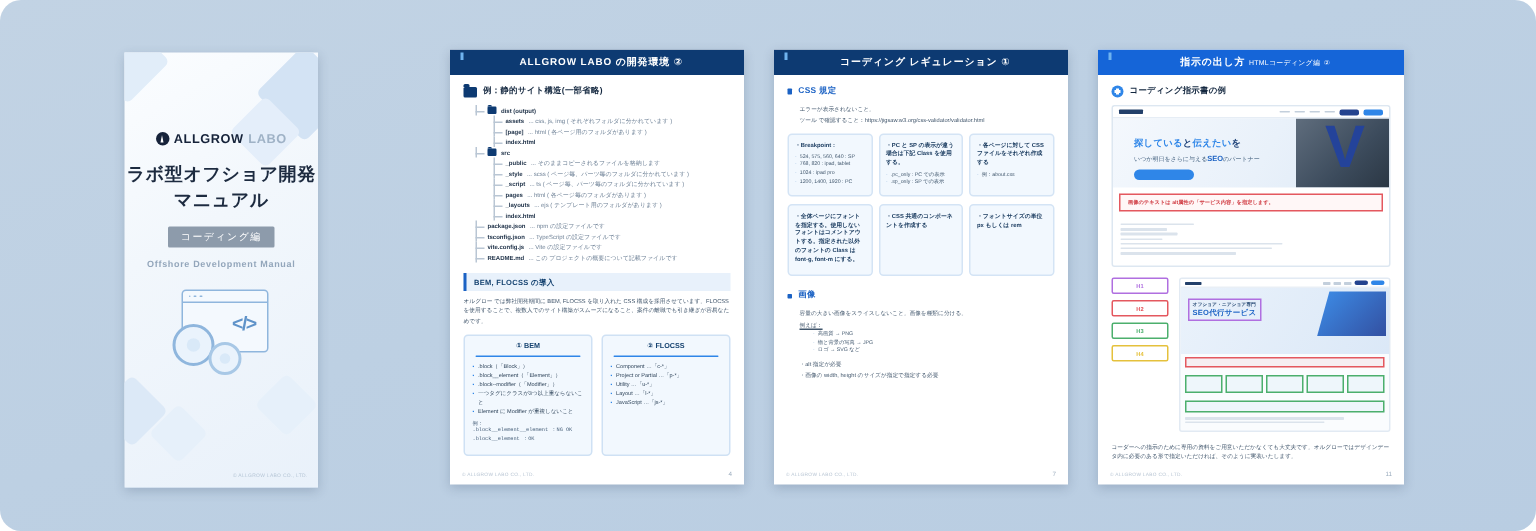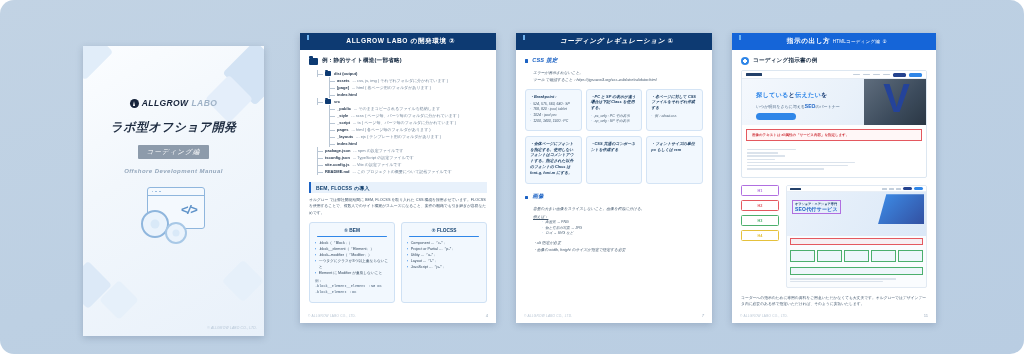--- a/index.html
+++ b/index.html
@@ -14,22 +14,22 @@
     border-radius:14px;
     overflow:hidden;
   }
   
   .page{
     position:absolute;background:#ffffff;
     box-shadow:0 2px 7px rgba(40,60,90,.22);
     overflow:hidden;
   }
   
-  #cover{left:83px;top:46px;width:181px;height:290px;
-    background:linear-gradient(150deg,#fbfdff 0%,#f2f7fc 40%,#e9f1fa 100%);font-style:italic;}
+  #cover{left:83px;top:35px;width:129px;height:290px;
+    background:linear-gradient(150deg,#fbfdff 0%,#f2f7fc 40%,#e9f1fa 100%);}
   .cover-deco{position:absolute;background:#dbe8f6;border-radius:4px;}
   .cover-deco.d1{width:46px;height:46px;right:-14px;top:4px;transform:rotate(45deg);background:#d3e3f4;}
   .cover-deco.d2{width:34px;height:34px;right:18px;top:36px;transform:rotate(45deg);background:#e4eefa;}
   .cover-deco.d3{width:40px;height:40px;left:-18px;top:-14px;transform:rotate(45deg);background:#e1edf9;}
   .cover-deco.d4{width:34px;height:34px;left:-12px;bottom:34px;transform:rotate(45deg);background:#dce9f7;}
   .cover-deco.d5{width:28px;height:28px;left:22px;bottom:22px;transform:rotate(45deg);background:#e6f0fa;}
   .cover-deco.d6{width:30px;height:30px;right:6px;bottom:40px;transform:rotate(45deg);background:#e6f0fa;}
   .cover-inner{position:relative;z-index:3;padding-top:52px;text-align:center;}
   .logo-row{display:flex;align-items:center;justify-content:center;gap:3px;margin-bottom:11px;}
   .logo-mark{width:9px;height:9px;border-radius:50%;background:#16233a;position:relative;}
@@ -49,21 +49,21 @@
   .gear{position:absolute;border-radius:50%;border:2.4px solid #8fb6dd;background:#eaf3fc;}
   .gear.g1{left:4px;top:23px;width:24px;height:24px;}
   .gear.g2{left:28px;top:35px;width:18px;height:18px;border-color:#a8c8e6;}
   .gear .hub{position:absolute;left:50%;top:50%;transform:translate(-50%,-50%);border-radius:50%;background:#d9e9f8;}
   .gear.g1 .hub{width:9px;height:9px;}
   .gear.g2 .hub{width:7px;height:7px;}
   .cover-foot{position:absolute;right:7px;bottom:6px;font-size:3.3px;color:#b6c6d6;letter-spacing:.2px;}
 
   
   #p2{left:300px;top:33px;width:196px;height:290px;}
-  #p3{left:516px;top:33px;width:196px;height:290px;font-style:italic;}
+  #p3{left:516px;top:33px;width:196px;height:290px;}
   #p4{left:732px;top:33px;width:204px;height:290px;}
 
   .hdr{height:17px;display:flex;align-items:center;position:relative;}
   .hdr.navy{background:#0d3a72;}
   .hdr.blue{background:#1565d8;}
   .hdr .tick{position:absolute;left:7px;top:1.5px;width:1.6px;height:5px;background:#6fb3ef;}
   .hdr .num{margin-left:11px;font-size:9px;font-weight:bold;color:#ffffff;letter-spacing:.3px;margin-top:24px;}
   .hdr .htitle{flex:1;text-align:center;font-size:6.6px;font-weight:bold;color:#ffffff;letter-spacing:.6px;padding-right:16px;}
   .hdr .hsub{font-size:4.6px;font-weight:normal;letter-spacing:.2px;}
 
@@ -177,20 +177,21 @@
     <div class="cover-deco d6"></div>
 
     <div class="cover-inner">
       <div class="logo-row">
         <span class="logo-mark"></span>
         <span class="logo-a">ALLGROW</span>
         <span class="logo-b">LABO</span>
       </div>
       <div class="cover-title">
         <div>ラボ型オフショア開発</div>
+        <div>マニュアル</div>
       </div>
       <div class="cover-badge">コーディング編</div>
       <div class="cover-sub">Offshore Development Manual</div>
 
       <div class="cover-art">
         <div class="browser">
           <div class="browser-bar">
             <span class="dot"></span>
             <span class="dot"></span>
             <span class="dot"></span>

